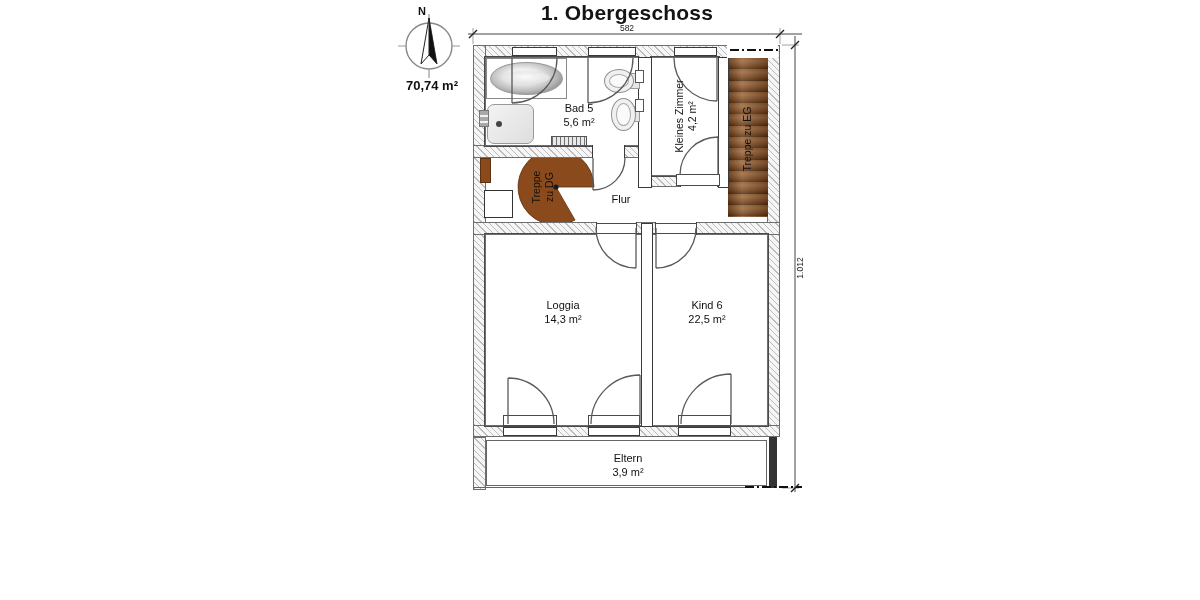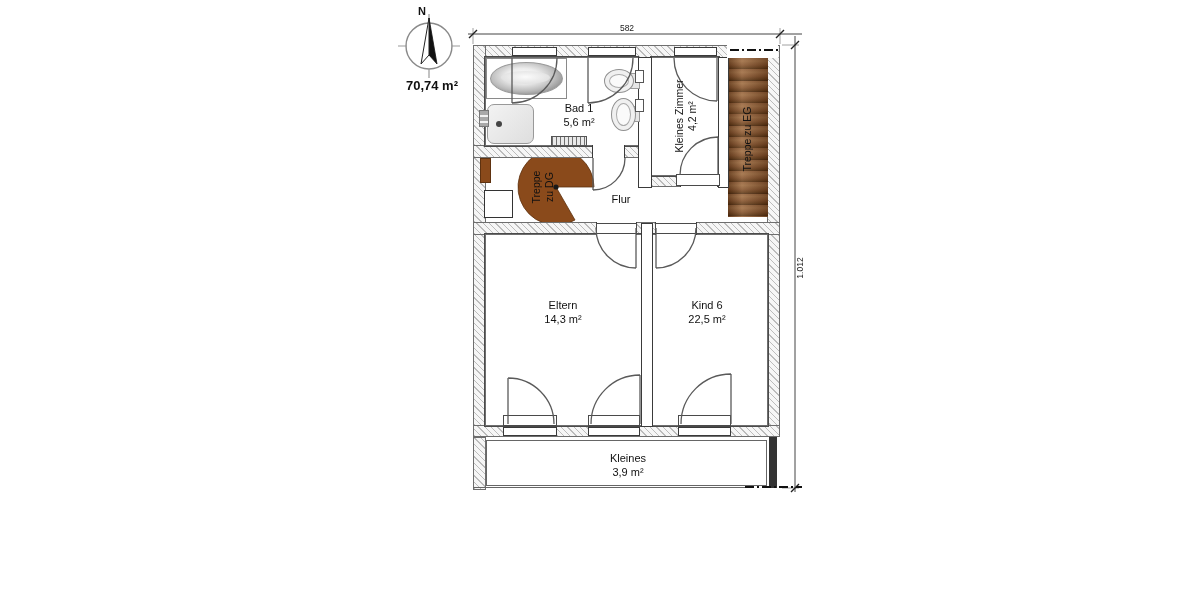--- a/index.html
+++ b/index.html
@@ -154,45 +154,46 @@
       <path d="M473,28 V44 M780,28 V44" stroke="#8a8a8a" stroke-width="0.8"></path>
       <path d="M782,45 H799 M782,488 H799" stroke="#8a8a8a" stroke-width="0.8"></path>
       <path d="M469,38 L477,30 M776,38 L784,30 M791,49 L799,41 M791,492 L799,484" stroke="#222" stroke-width="1.4"></path>
     </g>
     <g stroke="#111" stroke-width="2" fill="none" stroke-dasharray="9 3 2 3">
       <path d="M730,50 H778"></path>
       <path d="M745,487 H802"></path>
     </g>
   </svg>
 
+  <div class="lbl title" style="left:627px;top:13px;">1. Obergeschoss</div>
   <div class="lbl small" style="left:627px;top:28px;">582</div>
   <div class="lbl small rot" style="left:800px;top:268px;">1.012</div>
   <div class="lbl area-big" style="left:432px;top:86px;">70,74 m²</div>
   <div class="lbl north-n" style="left:422px;top:12px;">N</div>
 
   <div class="lbl" style="left:579px;top:116px;">
-    <div>Bad 1</div>
+    <div>Bad 5</div>
     <div>5,6 m²</div>
   </div>
   <div class="lbl rot" style="left:686px;top:116px;font-size:10.5px;">
     <div>Kleines Zimmer</div>
     <div>4,2 m²</div>
   </div>
   <div class="lbl rot" style="left:748px;top:139px;font-size:10.5px;">Treppe zu EG</div>
   <div class="lbl rot" style="left:543px;top:187px;font-size:10.5px;">
     <div>Treppe</div>
     <div>zu DG</div>
   </div>
   <div class="lbl" style="left:621px;top:200px;text-align:right;">Flur</div>
   <div class="lbl" style="left:563px;top:313px;">
-    <div>Eltern</div>
+    <div>Loggia</div>
     <div>14,3 m²</div>
   </div>
   <div class="lbl" style="left:707px;top:313px;">
     <div>Kind 6</div>
     <div>22,5 m²</div>
   </div>
   <div class="lbl" style="left:628px;top:466px;">
-    <div>Kleines</div>
+    <div>Eltern</div>
     <div>3,9 m²</div>
   </div>
 
 </div>
 
 </body></html>

